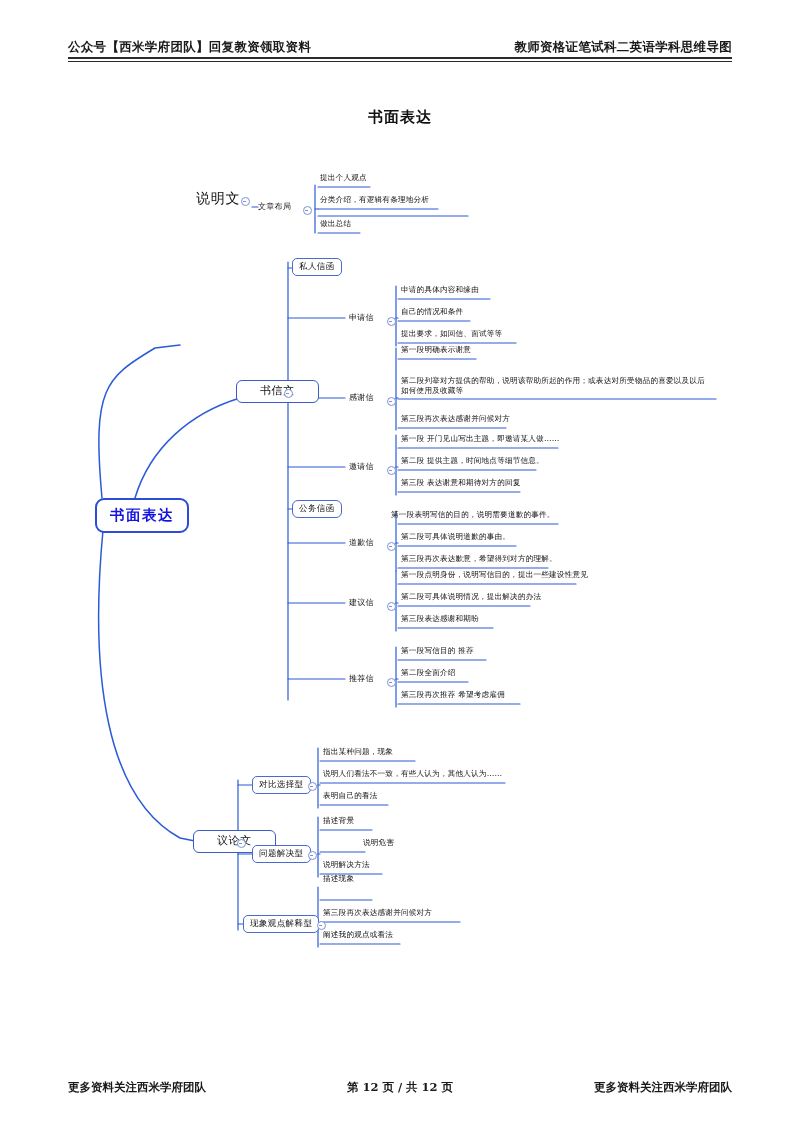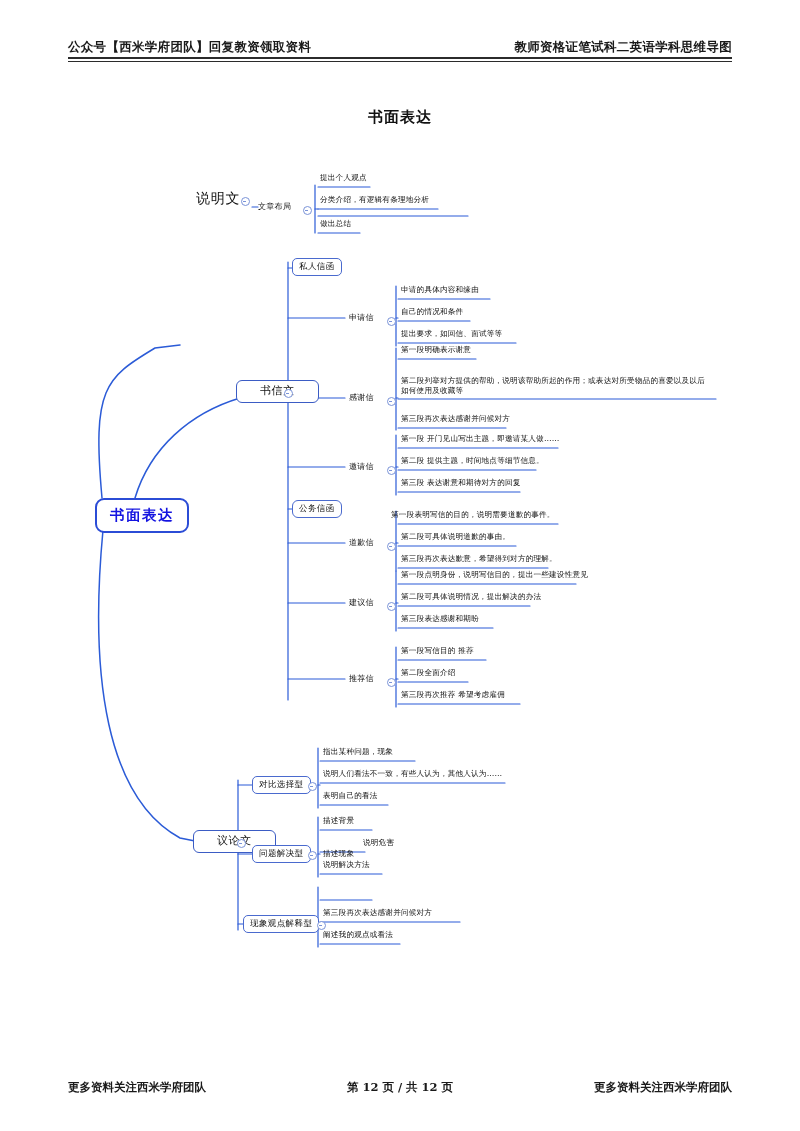--- a/index.html
+++ b/index.html
@@ -306,21 +306,21 @@
     <div class="mm-node node-leaf" style="left: 323px; top: 608px;"><span>指出某种问题，现象</span></div>
     <div class="mm-node node-leaf" style="left: 323px; top: 630px;"><span>说明人们看法不一致，有些人认为，其他人认为……</span></div>
     <div class="mm-node node-leaf" style="left: 323px; top: 652px;"><span>表明自己的看法</span></div>
     <div class="mm-node node-l2" style="left: 252px; top: 705px;"><span>问题解决型</span></div>
     <div class="toggle" style="left: 308px; top: 711px;"></div>
     <div class="mm-node node-leaf" style="left: 323px; top: 677px;"><span>描述背景</span></div>
     <div class="mm-node node-leaf" style="left: 323px; top: 699px; margin-left: 40px;"><span>说明危害</span></div>
     <div class="mm-node node-leaf" style="left: 323px; top: 721px;"><span>说明解决方法</span></div>
     <div class="mm-node node-l2" style="left: 243px; top: 775px;"><span>现象观点解释型</span></div>
     <div class="toggle" style="left: 317px; top: 781px;"></div>
-    <div class="mm-node node-leaf" style="left: 323px; top: 710px;"><span>描述现象</span></div>
+    <div class="mm-node node-leaf" style="left: 323px; top: 735px;"><span>描述现象</span></div>
     <div class="mm-node node-leaf" style="left: 323px; top: 769px;"><span>第三段再次表达感谢并问候对方</span></div>
     <div class="mm-node node-leaf" style="left: 323px; top: 791px;"><span>阐述我的观点或看法</span></div>
   </div>
 
 <div class="doc-footer">
   <span class="ftr-text">更多资料关注西米学府团队</span>
   <span class="ftr-center">第 12 页 / 共 12 页</span>
   <span class="ftr-text">更多资料关注西米学府团队</span>
 </div>
 

